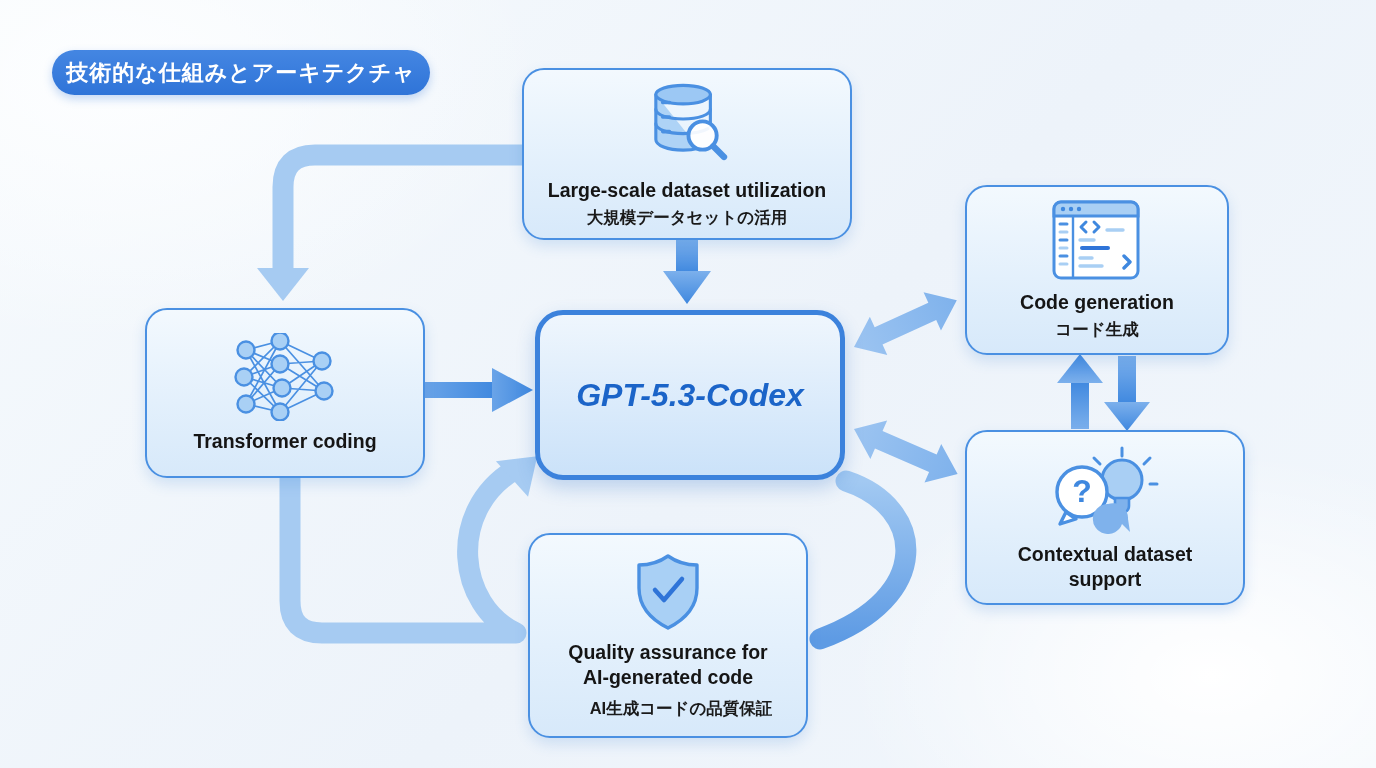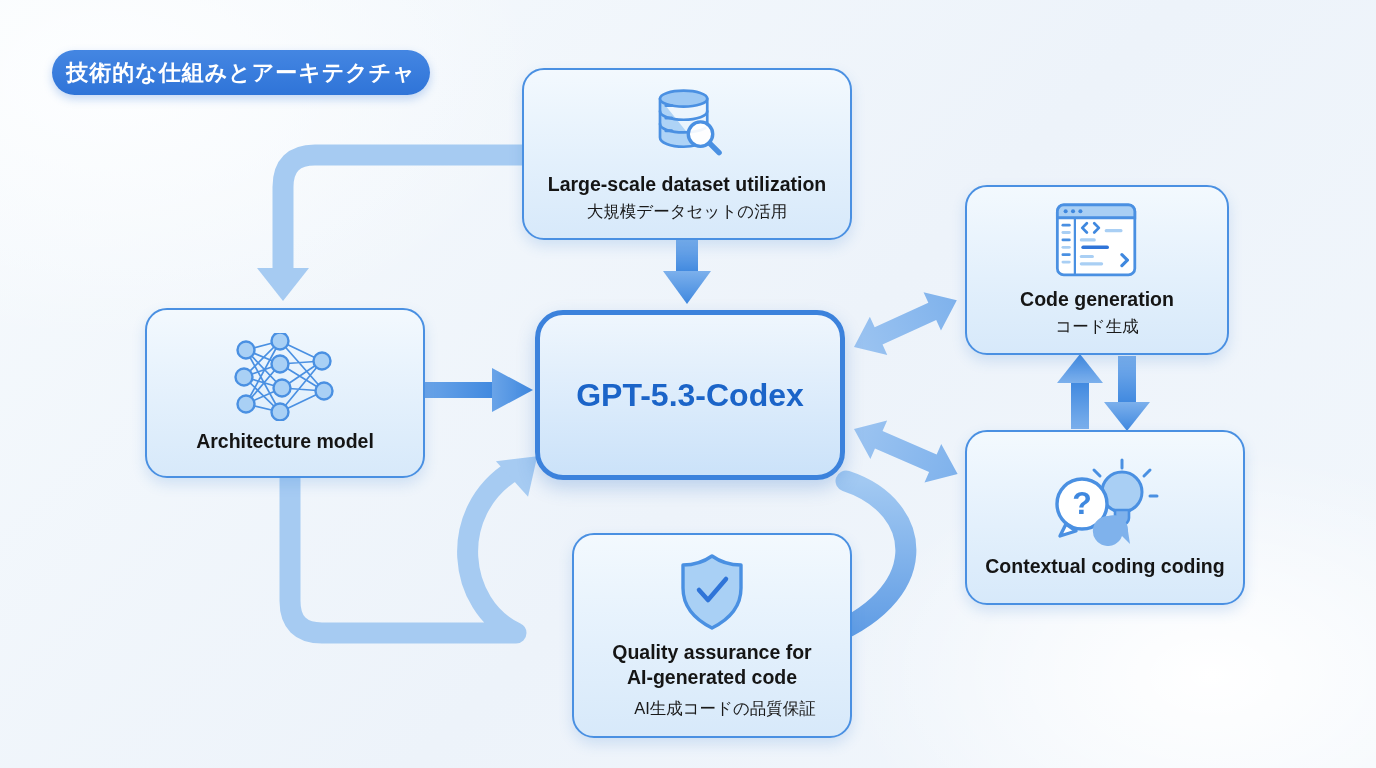--- a/index.html
+++ b/index.html
@@ -19,37 +19,37 @@
     border-radius:23px;display:flex;align-items:center;justify-content:center;
     color:#ffffff;font-size:22px;font-weight:bold;letter-spacing:1px;
     box-shadow:0 4px 10px rgba(47,116,216,0.28);
   }
   .node{
     position:absolute;z-index:2;box-sizing:border-box;
     background:linear-gradient(180deg,#f3f9fe 0%,#e3f0fc 55%,#d7e9fa 100%);
     border:2.5px solid #4a90e2;border-radius:22px;
     display:flex;flex-direction:column;align-items:center;justify-content:center;
     box-shadow:0 6px 14px rgba(58,125,208,0.18);
-    text-align:center;padding:16px 14px;
+    text-align:center;padding:10px 14px;
   }
   .node .icon{display:block;margin-bottom:8px;}
   .title{font-size:19.5px;font-weight:bold;color:#151515;line-height:1.28;}
-  .subtitle{font-size:16.5px;font-weight:normal;color:#1a1a1a;margin-top:4px;line-height:1.3;}
+  .subtitle{font-size:16.5px;font-weight:bold;color:#1a1a1a;margin-top:4px;line-height:1.3;}
   .node-dataset{left:522px;top:68px;width:330px;height:172px;}
   .node-transformer{left:145px;top:308px;width:280px;height:170px;}
   .node-center{
     left:535px;top:310px;width:310px;height:170px;
     border:5px solid #3c82dc;border-radius:28px;
     background:linear-gradient(180deg,#eff6fd 0%,#d9eafb 60%,#cbe2f9 100%);
     box-shadow:0 8px 18px rgba(45,110,200,0.25);
   }
-  .center-title{font-size:32px;font-weight:bold;color:#1b64c8;line-height:1.25;}
+  .center-title{font-size:32px;font-weight:bold;color:#1b64c8;line-height:1.25;font-style:italic;}
   .node-codegen{left:965px;top:185px;width:264px;height:170px;}
   .node-contextual{left:965px;top:430px;width:280px;height:175px;}
-  .node-quality{left:572px;top:533px;width:280px;height:205px;}
+  .node-quality{left:528px;top:533px;width:280px;height:205px;}
   .node-quality .subtitle{margin-top:8px;margin-left:26px;}
 </style>
 </head>
 <body>
 
 <div class="stage">
 
   <svg class="arrows" width="1376" height="768" viewBox="0 0 1376 768">
     <defs>
       <linearGradient id="gV" x1="0" y1="0" x2="0" y2="1">
@@ -152,21 +152,21 @@
           <circle cx="15" cy="44" r="8.5"></circle>
           <circle cx="17" cy="71" r="8.5"></circle>
         <circle cx="51" cy="8" r="8.5"></circle>
           <circle cx="51" cy="31" r="8.5"></circle>
           <circle cx="53" cy="55" r="8.5"></circle>
           <circle cx="51" cy="79" r="8.5"></circle>
         <circle cx="93" cy="28" r="8.5"></circle>
           <circle cx="95" cy="58" r="8.5"></circle>
       </g>
     </svg>
-    <div class="title">Architecture model</div>
+    <div class="title">Transformer coding</div>
   </div>
 
   <div class="node node-center">
     <div class="center-title">GPT-5.3-Codex</div>
   </div>
 
   <div class="node node-codegen">
     <svg class="icon" width="90" height="82" viewBox="0 0 90 82">
       <rect x="2" y="2" width="84" height="76" rx="7" fill="#ffffff" stroke="#4a90e2" stroke-width="3"></rect>
       <path d="M2 9 a7 7 0 0 1 7 -7 h70 a7 7 0 0 1 7 7 v7 H2 Z" fill="#a9cff4" stroke="#4a90e2" stroke-width="3"></path>
@@ -210,21 +210,21 @@
       </g>
       <circle cx="76" cy="36" r="20" fill="#a9cff4" stroke="#4a90e2" stroke-width="3"></circle>
       <path d="M69 54 h14 v8 a7 7 0 0 1 -14 0 Z" fill="#7fb2ec" stroke="#4a90e2" stroke-width="2.6"></path>
 
       <circle cx="36" cy="48" r="25" fill="#ffffff" stroke="#4a90e2" stroke-width="3.4"></circle>
       <path d="M20 68 l-6 12 l16 -5 Z" fill="#ffffff" stroke="#4a90e2" stroke-width="3.4" stroke-linejoin="round"></path>
       <text x="36" y="58" text-anchor="middle" font-size="32" font-weight="bold" fill="#3f88df" font-family="Liberation Sans, sans-serif">?</text>
 
       <path d="M62 60 a15 15 0 1 0 14 20 l8 8 l-2 -13 a15 15 0 0 0 -20 -15 Z" fill="#7fb2ec"></path>
     </svg>
-    <div class="title">Contextual coding coding</div>
+    <div class="title">Contextual dataset support</div>
   </div>
 
   <div class="node node-quality">
     <svg class="icon" width="68" height="80" viewBox="0 0 68 80">
       <path d="M34 4 C27 9 16 13 5 13 V36 C5 55 18 68 34 76 C50 68 63 55 63 36 V13 C52 13 41 9 34 4 Z" fill="#a9d0f5" stroke="#4a90e2" stroke-width="3.4" stroke-linejoin="round"></path>
       <path d="M21 38 l9 10 l18 -21" fill="none" stroke="#2f74d8" stroke-width="4.5" stroke-linecap="round" stroke-linejoin="round"></path>
     </svg>
     <div class="title">Quality assurance for</div>
     <div class="title">AI-generated code</div>
     <div class="subtitle">AI生成コードの品質保証</div>

